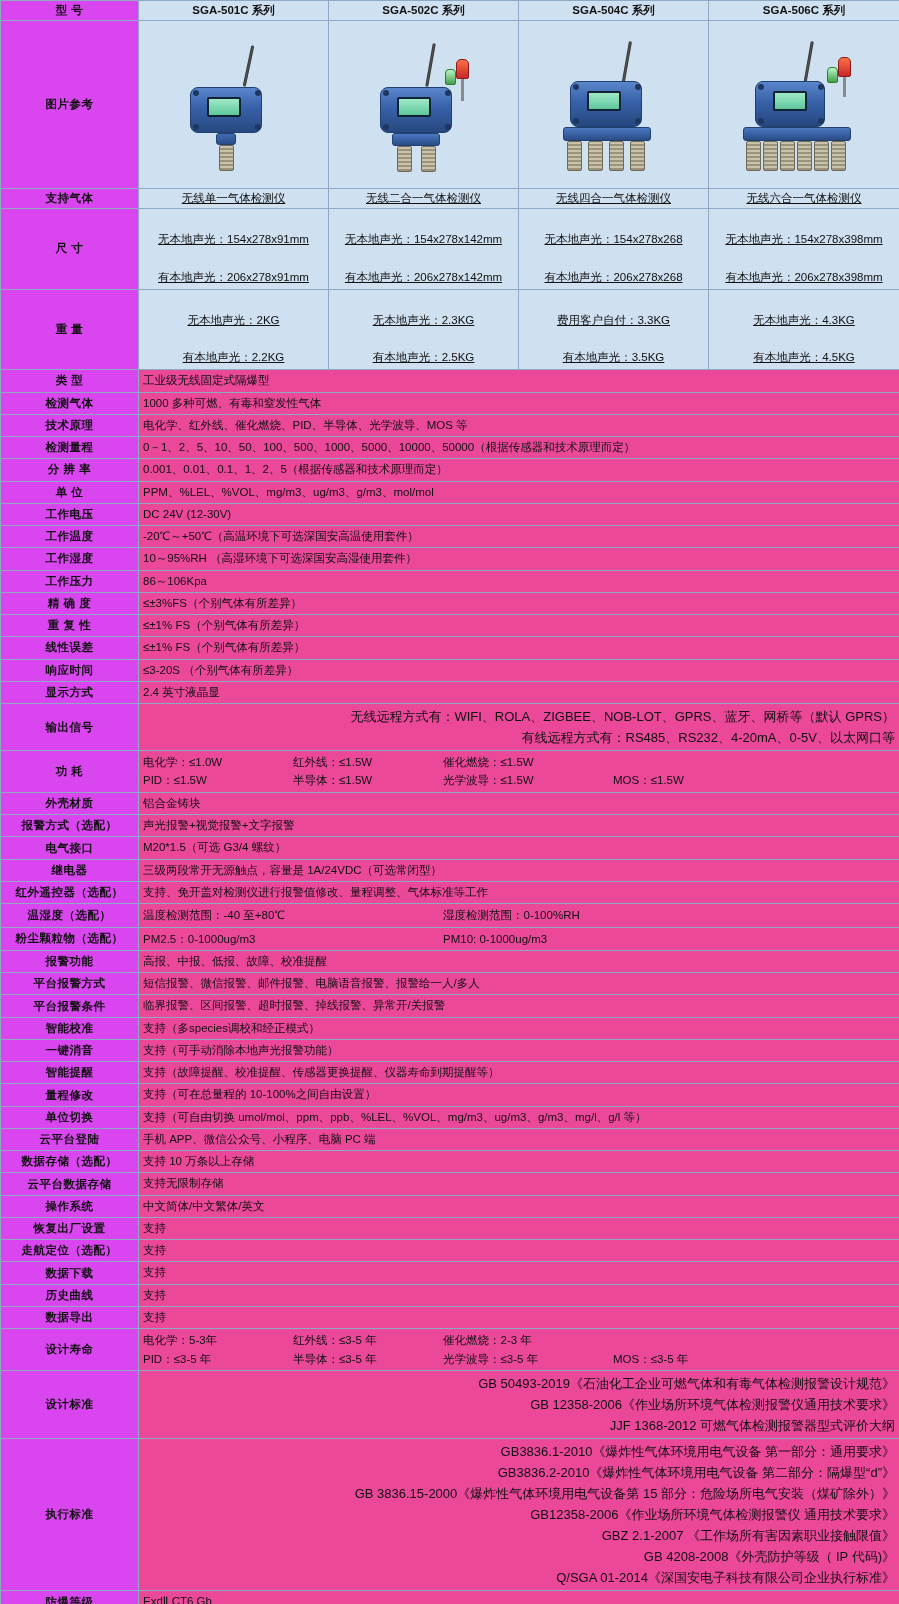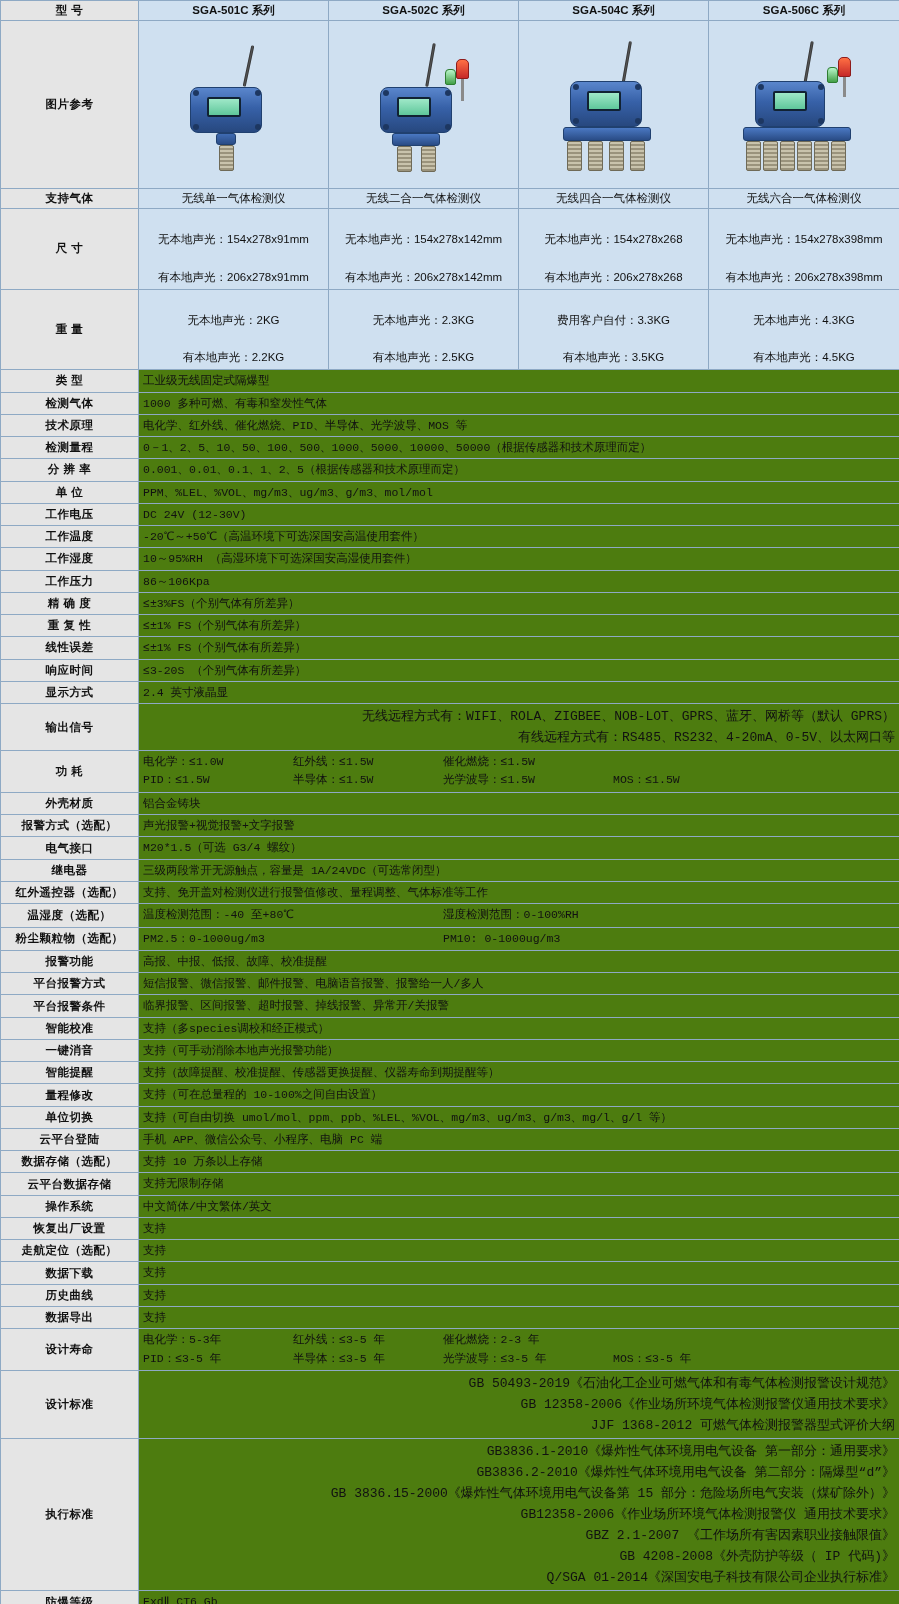--- a/index.html
+++ b/index.html
@@ -23,45 +23,45 @@
   table.spec td {
     border: 1px solid #8ea9c4;
     vertical-align: middle;
     font-size: 11.5px;
     color: #111;
     padding: 2px 4px;
   }
   
   td.lbl {
     width: 138px;
-    background: #e5e5e5;
+    background: #d946ef;
     text-align: center;
     font-weight: bold;
     font-size: 12.5px;
     letter-spacing: 0.5px;
     color: #111;
     padding: 3px 2px;
   }
   td.hdr {
     background: #cfe0f0;
     text-align: center;
     font-weight: bold;
     font-size: 12.5px;
   }
   td.mblue {
     background: #cfe0f0;
     text-align: center;
     font-size: 12px;
+    text-decoration: underline;
   }
   td.val {
-    background: #4d7c0f;
+    background: #ec4899;
     padding-left: 8px;
     font-size: 11.5px;
     line-height: 1.5;
-    font-family: Liberation Mono, monospace;
   }
   td.imgcell {
     background: #cfe0f0;
     text-align: center;
     padding: 4px 2px;
     height: 168px;
   }
   .sub2 {
     font-size: 11.5px;
     line-height: 1.55;

